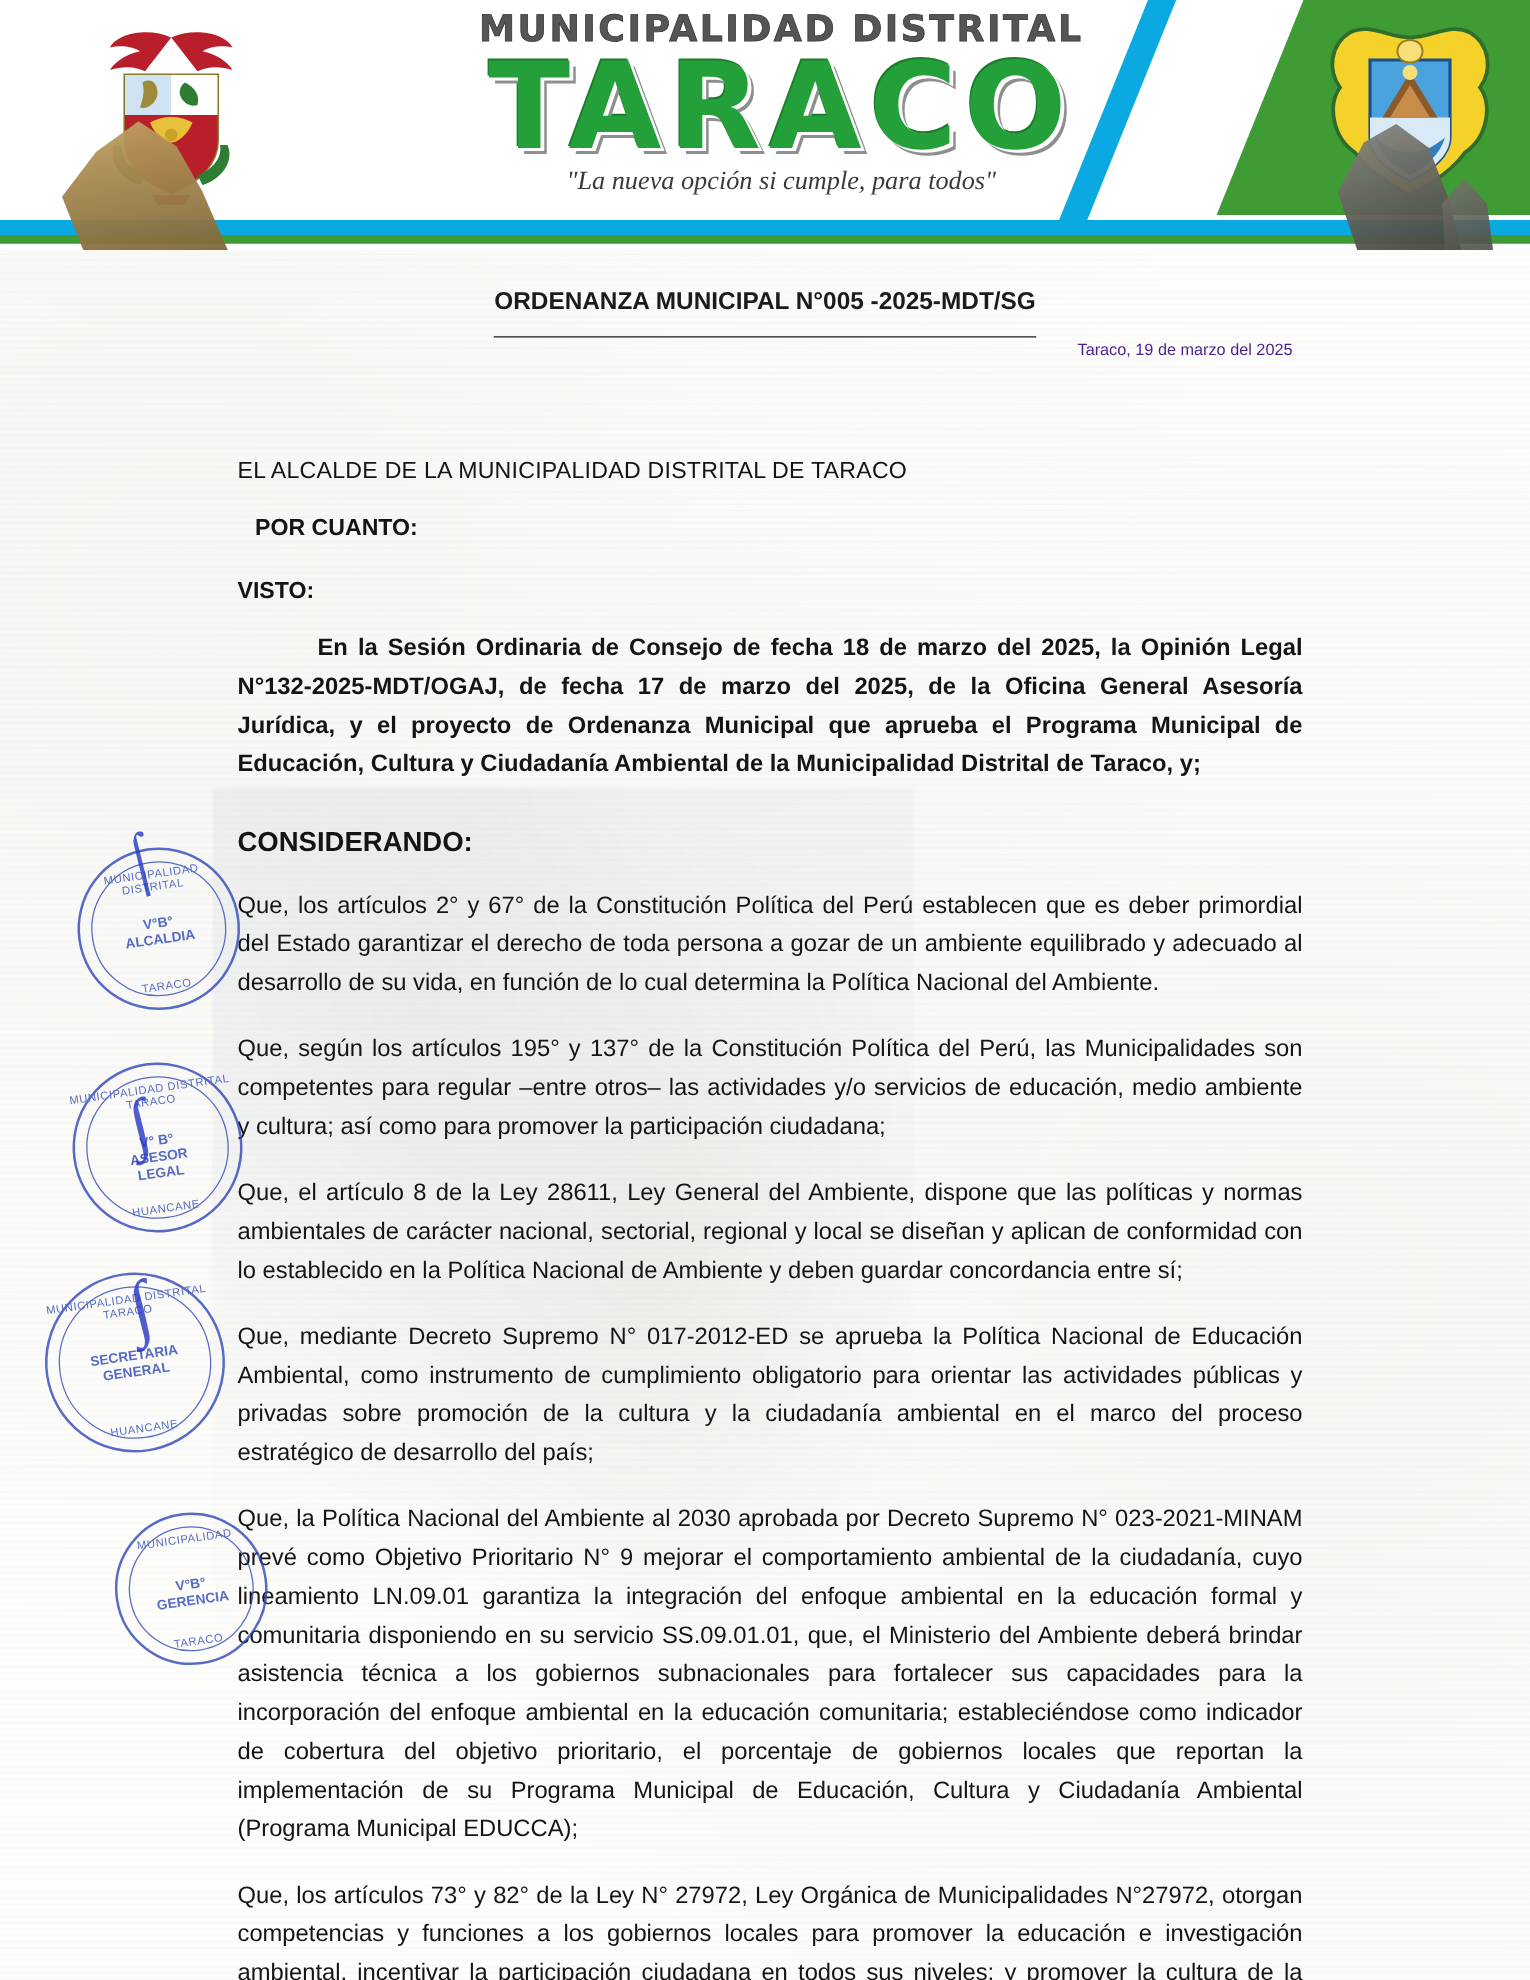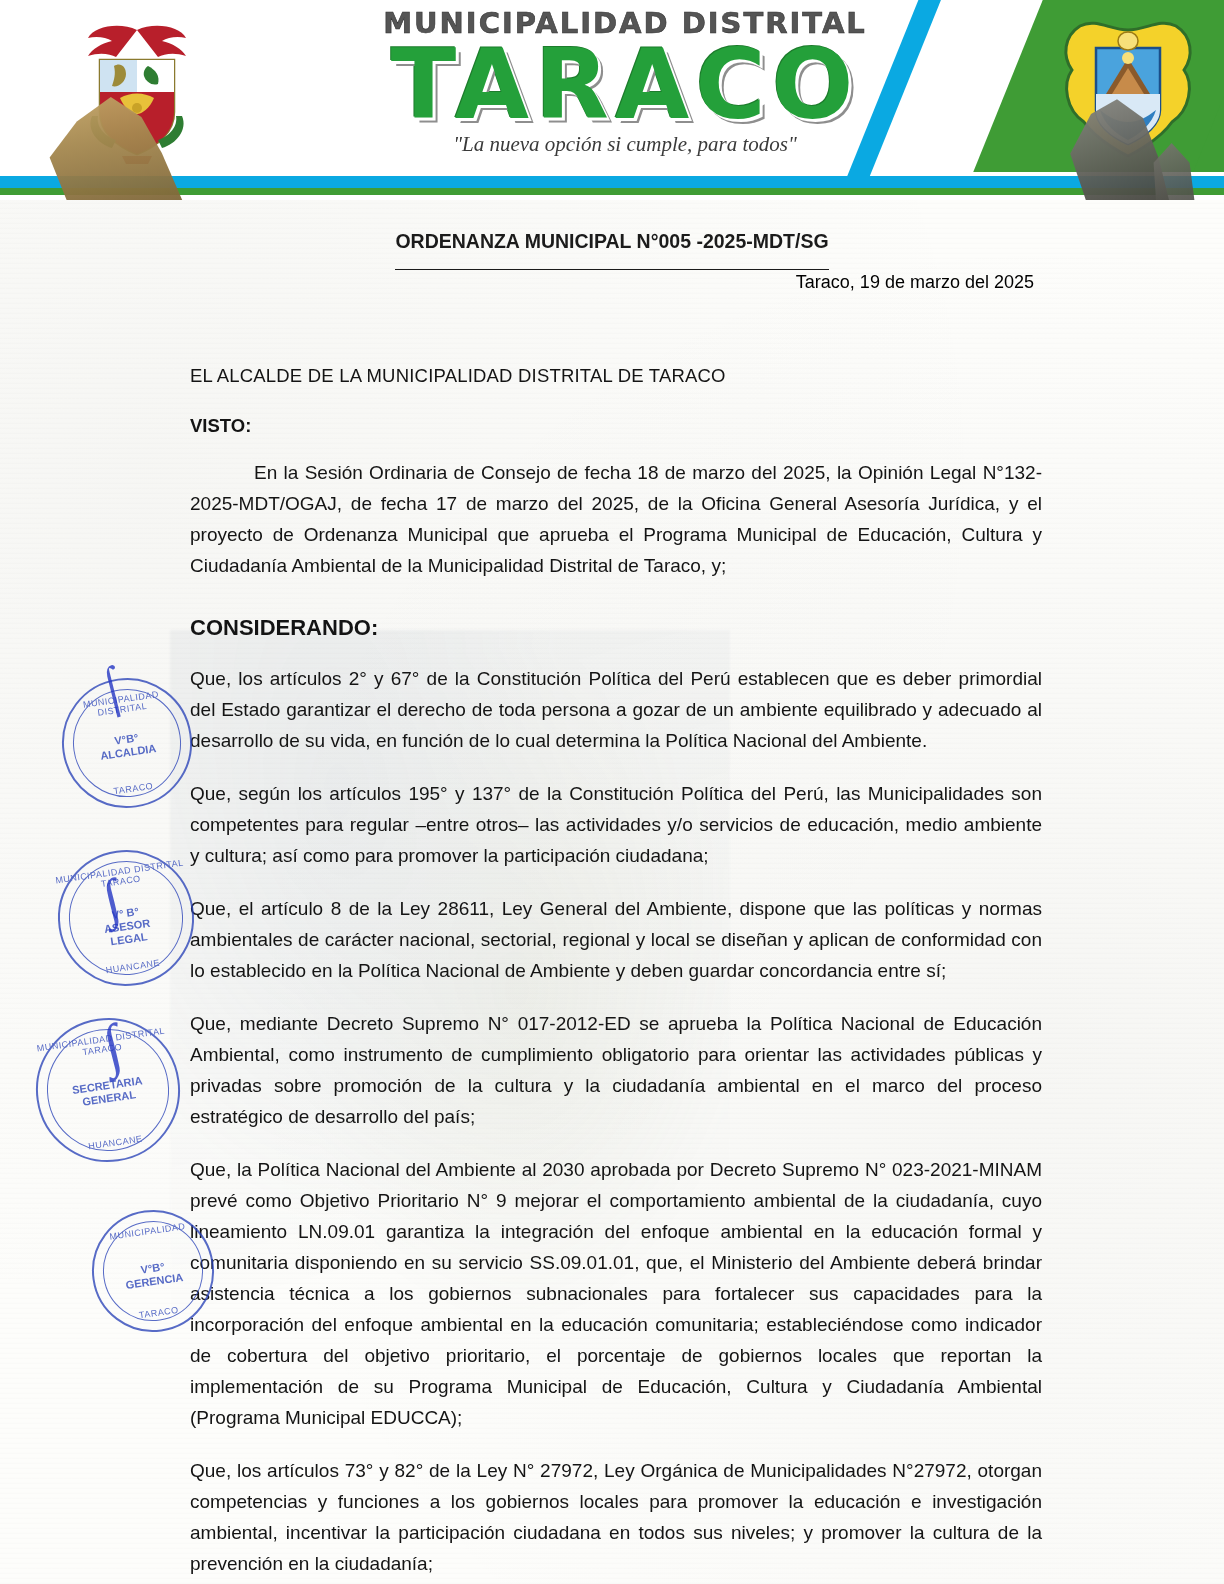--- a/index.html
+++ b/index.html
@@ -176,22 +176,22 @@
     color: #1b1b1b;
   }
   .doc-number span {
     border-bottom: 1.5px solid #1b1b1b;
     padding-bottom: 17px;
   }
   .doc-date {
     position: absolute;
     right: 190px;
     top: 72px;
-    font-size: 18px;
-    color: #000000;
+    font-size: 13px;
+    color: #4c1d95;
   }
 
   .content {
     position: absolute;
     left: 190px;
     top: 165px;
     width: 852px;
     color: #141414;
   }
   .h-mayor {
@@ -214,21 +214,21 @@
     font-size: 22px;
     font-weight: bold;
     margin-top: 34px;
   }
   p.par {
     font-size: 19px;
     line-height: 31px;
     text-align: justify;
     margin: 22px 0 0 0;
   }
-  p.par.indent { text-indent: 64px; }
+  p.par.indent { text-indent: 64px; font-weight: bold; }
   p.first { margin-top: 20px; }
 
   
   .stamp {
     position: absolute;
     border-radius: 50%;
     border: 2.5px solid #2a43b8;
     color: #2a43b8;
     font-family: "Liberation Sans", sans-serif;
     opacity: 0.78;
@@ -365,20 +365,21 @@
   <div class="body-area">
     <div class="watermark"></div>
 
     <div class="doc-number">
       <span>ORDENANZA MUNICIPAL N°005 -2025-MDT/SG</span>
     </div>
     <div class="doc-date">Taraco, 19 de marzo  del 2025</div>
 
     <div class="content">
       <div class="h-mayor">EL ALCALDE DE LA MUNICIPALIDAD DISTRITAL DE TARACO</div>
+      <div class="h-porcuanto">POR CUANTO:</div>
       <div class="h-visto">VISTO:</div>
       <p class="par indent first">En la Sesión Ordinaria de Consejo de fecha 18 de marzo  del 2025, la Opinión Legal N°132-2025-MDT/OGAJ, de fecha 17 de marzo  del 2025, de la Oficina General Asesoría Jurídica, y el proyecto de Ordenanza Municipal que aprueba el Programa Municipal de Educación, Cultura y Ciudadanía Ambiental de la Municipalidad Distrital de Taraco, y;</p>
 
       <div class="h-considerando">CONSIDERANDO:</div>
       <p class="par">Que, los artículos 2° y 67° de la Constitución Política del Perú establecen que es deber primordial del Estado garantizar el derecho de toda persona a gozar de un ambiente equilibrado y adecuado al desarrollo de su vida, en función de lo cual determina la Política Nacional del Ambiente.</p>
       <p class="par">Que, según los artículos 195° y 137° de la Constitución Política del Perú, las Municipalidades son competentes para regular –entre otros– las actividades y/o servicios de educación, medio ambiente y cultura; así como para promover la participación ciudadana;</p>
       <p class="par">Que, el artículo 8 de la Ley 28611, Ley General del Ambiente, dispone que las políticas y normas ambientales de carácter nacional, sectorial, regional y local se diseñan y aplican de conformidad con lo establecido en la Política Nacional de Ambiente y deben guardar concordancia entre sí;</p>
       <p class="par">Que, mediante Decreto Supremo N° 017-2012-ED se aprueba la Política Nacional de Educación Ambiental, como instrumento de cumplimiento obligatorio para orientar las actividades públicas y privadas sobre promoción de la cultura y la ciudadanía ambiental en el marco del proceso estratégico de desarrollo del país;</p>
       <p class="par">Que, la Política Nacional del Ambiente al 2030 aprobada por Decreto Supremo N° 023-2021-MINAM prevé como Objetivo Prioritario N° 9 mejorar el comportamiento ambiental de la ciudadanía, cuyo lineamiento LN.09.01 garantiza la integración del enfoque ambiental en la educación formal y comunitaria disponiendo en su servicio SS.09.01.01, que, el Ministerio del Ambiente deberá brindar asistencia técnica a los gobiernos subnacionales para fortalecer sus capacidades para la incorporación del enfoque ambiental en la educación comunitaria; estableciéndose como indicador de cobertura del objetivo prioritario, el porcentaje de gobiernos locales que reportan la implementación de su Programa Municipal de Educación, Cultura y Ciudadanía Ambiental (Programa Municipal EDUCCA);</p>
       <p class="par">Que, los artículos 73° y 82° de la Ley N° 27972, Ley Orgánica de Municipalidades N°27972, otorgan competencias y funciones a los gobiernos locales para promover la educación e investigación ambiental, incentivar la participación ciudadana en todos sus niveles; y promover la cultura de la prevención en la ciudadanía;</p>

